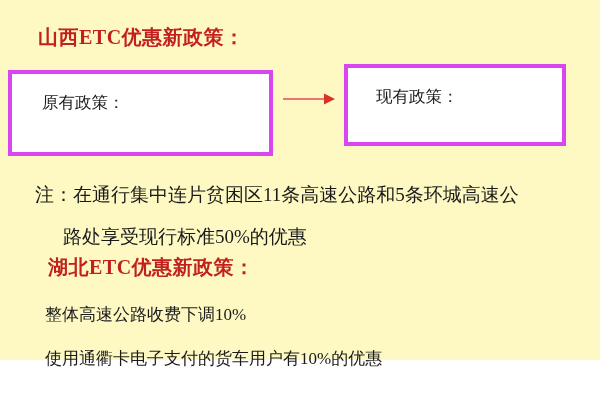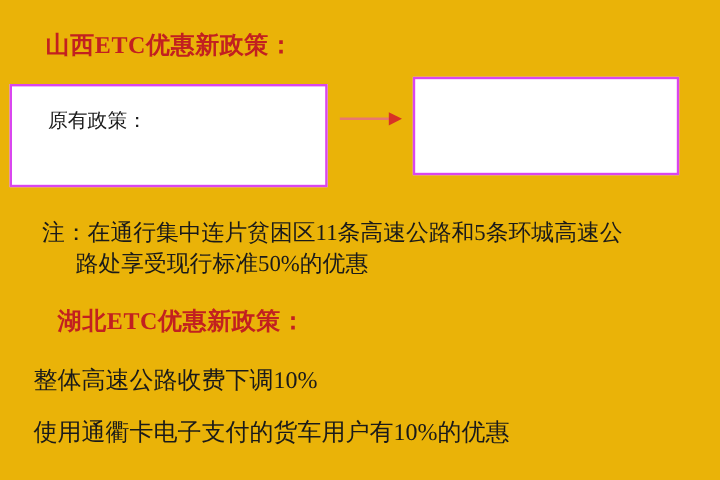--- a/index.html
+++ b/index.html
@@ -9,22 +9,22 @@
   body {
     width: 600px;
     height: 400px;
     background: #ffffff;
     font-family: "Liberation Serif", "DejaVu Serif", serif;
     overflow: hidden;
   }
   #slide {
     position: relative;
     width: 600px;
-    height: 400px;
-    background: #eab308;
+    height: 360px;
+    background: #fef9c3;
   }
 
   
   .heading {
     position: absolute;
     color: #c22020;
     font-weight: bold;
     font-size: 20px;
     letter-spacing: 0.5px;
     white-space: nowrap;
@@ -36,21 +36,21 @@
   }
   #heading-hubei {
     left: 48px;
     top: 254px;
     font-family: Liberation Serif, serif;
   }
 
   
   .policy-box {
     position: absolute;
-    border: 2px solid #d946ef;
+    border: 4px solid #d946ef;
     background: #ffffff;
     box-sizing: border-box;
   }
   #box-old {
     left: 8px;
     top: 70px;
     width: 265px;
     height: 86px;
   }
   #box-new {
@@ -98,27 +98,28 @@
     color: #1a1a1a;
     line-height: 26px;
     font-family: "Liberation Serif", "DejaVu Serif", serif;
   }
   #note .line {
     display: block;
     white-space: nowrap;
   }
   #note .line.indent {
     padding-left: 28px;
+    margin-top: 16px;
   }
 
   
   .bottom-line {
     position: absolute;
-    left: 28px;
-    font-size: 20px;
+    left: 45px;
+    font-size: 17px;
     color: #1a1a1a;
     white-space: nowrap;
     font-family: "Liberation Serif", "DejaVu Serif", serif;
   }
   #bottom-line-1 { top: 303px; }
   #bottom-line-2 { top: 347px; text-align: right; }
 </style>
 </head>
 <body>
 
@@ -134,20 +135,21 @@
 
   <div id="arrow">
     <svg width="52" height="18" viewBox="0 0 52 18">
       <line x1="0" y1="9" x2="43" y2="9" stroke="#e8786f" stroke-width="2"></line>
       <polygon points="41,3.5 52,9 41,14.5" fill="#d83226"></polygon>
     </svg>
   </div>
 
   <div class="policy-box" id="box-new">
     <div class="box-text">
+      <span class="line">现有政策：</span>
     </div>
   </div>
 
   <div id="note">
     <span class="line">注：在通行集中连片贫困区11条高速公路和5条环城高速公</span>
     <span class="line indent">路处享受现行标准50%的优惠</span>
   </div>
 
   <div class="heading" id="heading-hubei">湖北ETC优惠新政策：</div>
 

